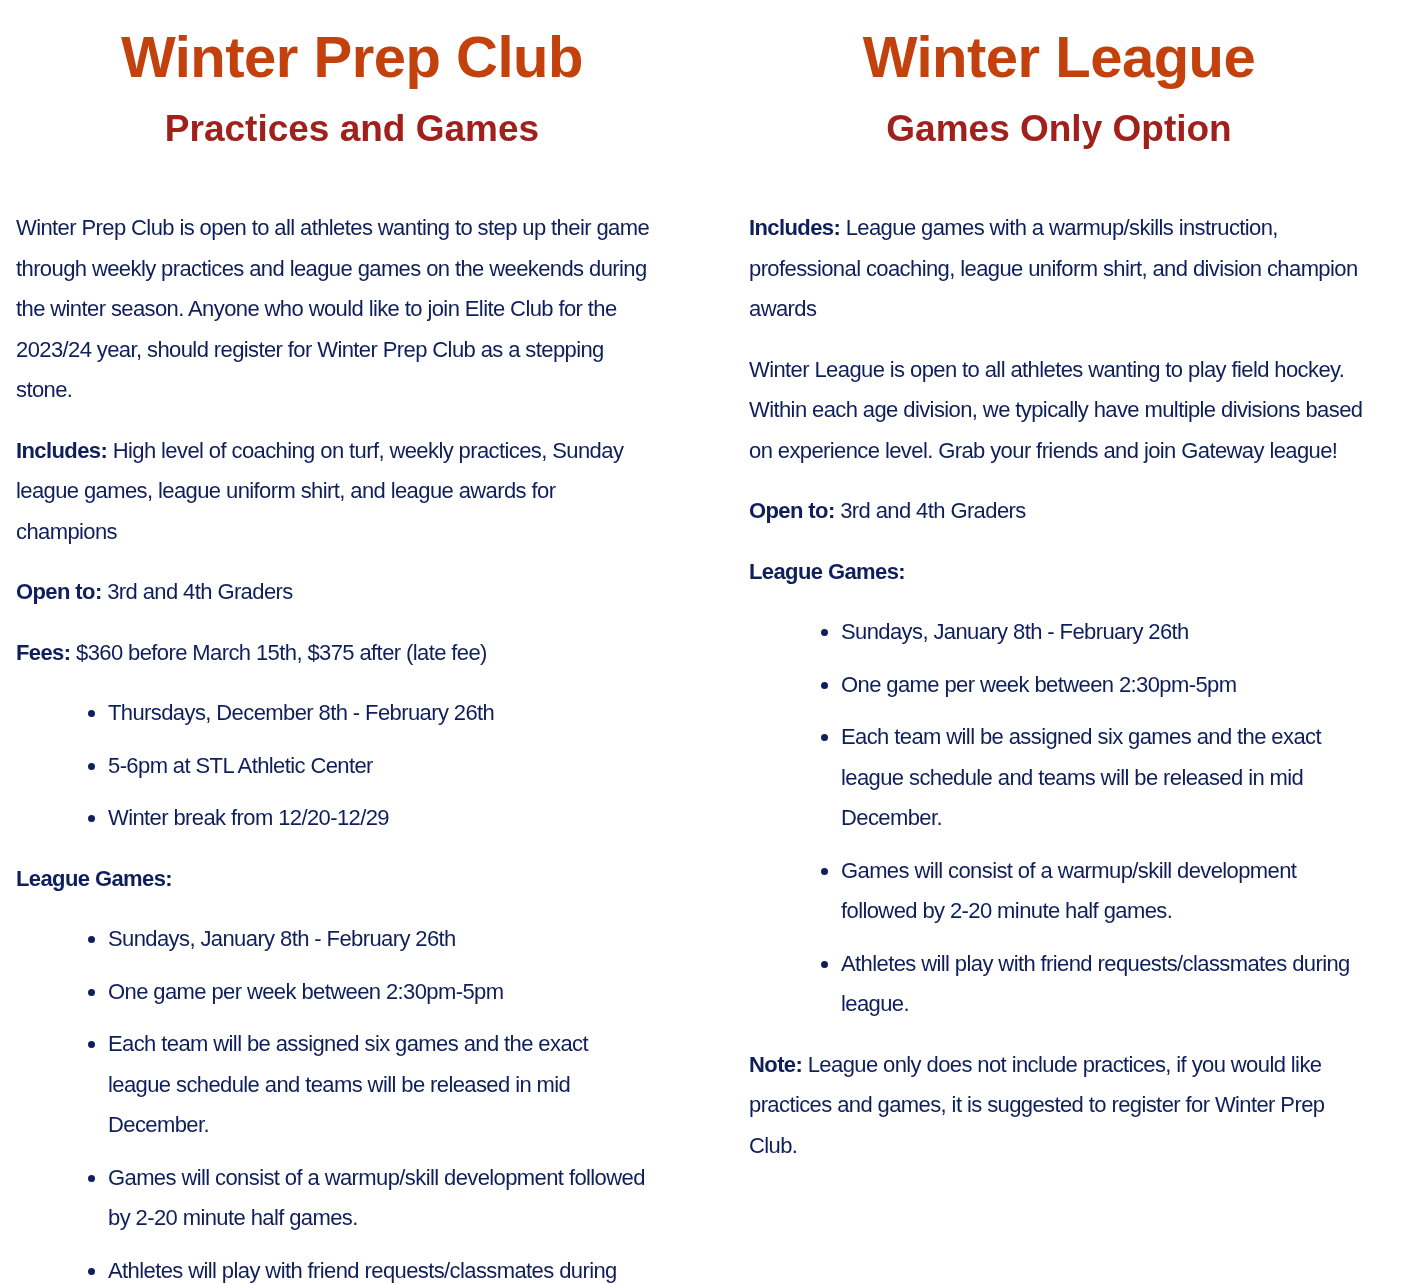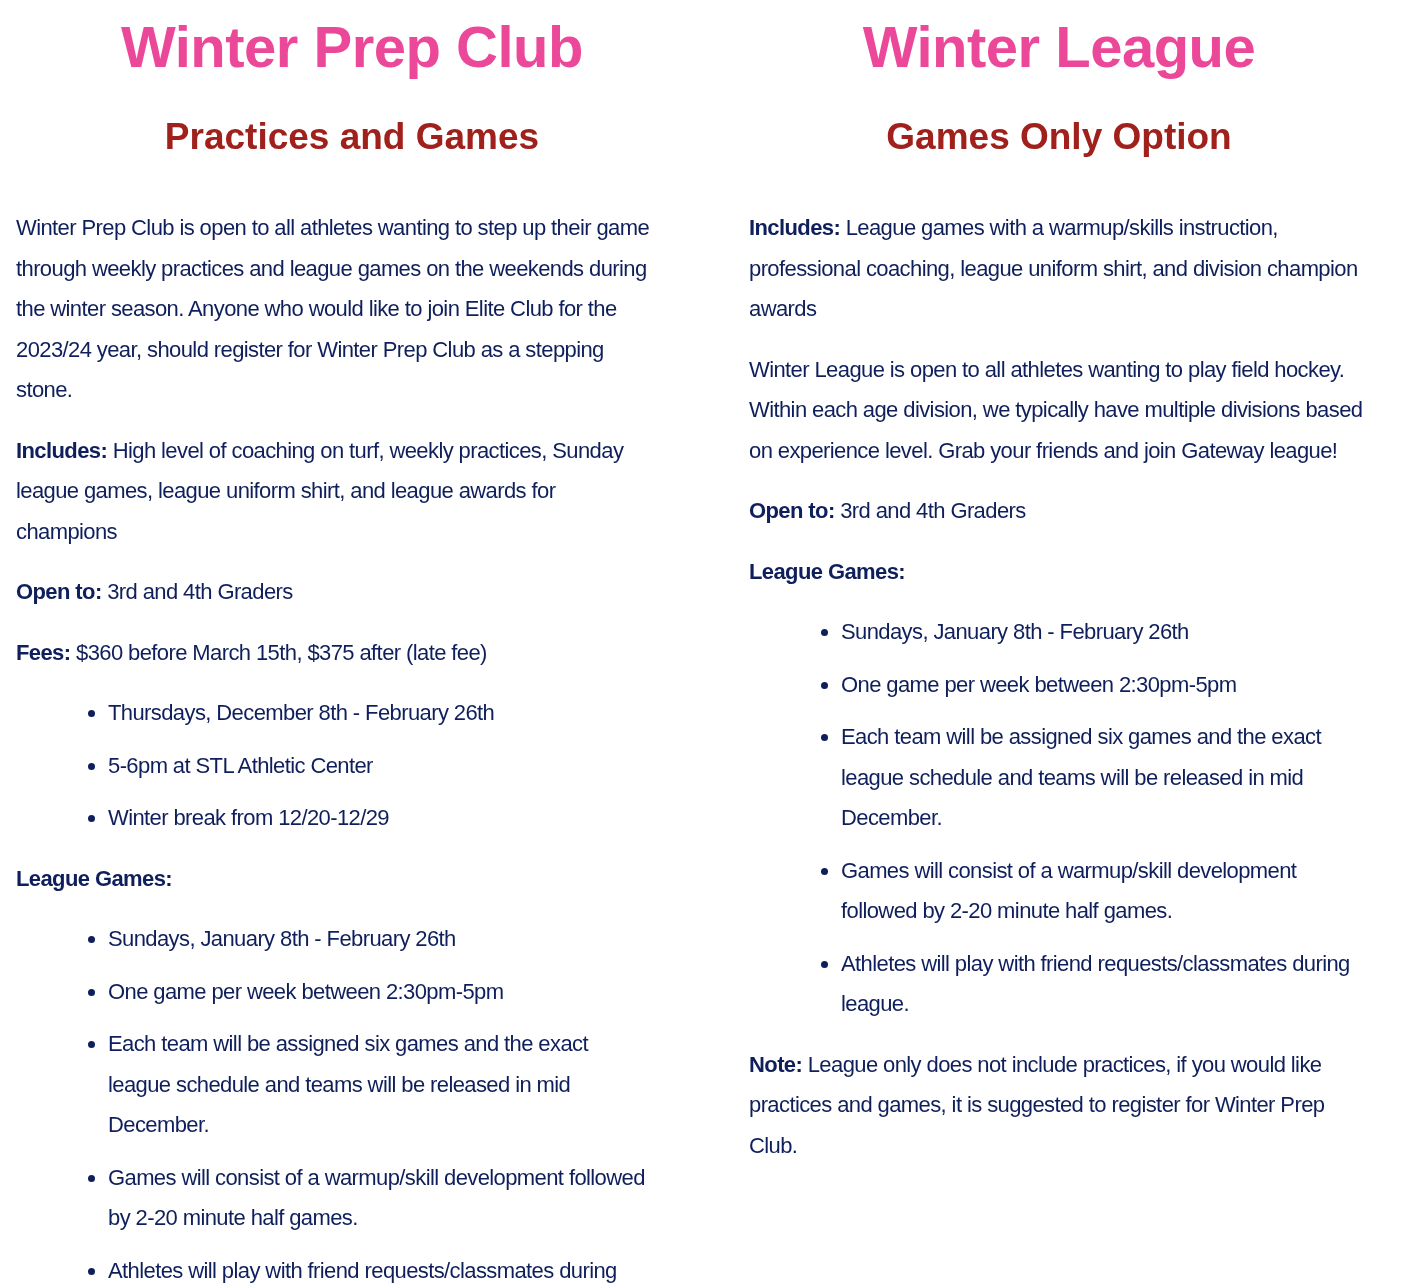--- a/index.html
+++ b/index.html
@@ -3,38 +3,38 @@
   <meta charset="utf-8">
   <style>
     html, body { margin: 0; padding: 0; background: #ffffff; }
     body { width: 1408px; height: 1284px; overflow: hidden; position: relative; }
     .col { position: absolute; top: 0; }
     .col-left { left: 16px; width: 660px; }
     .col-right { left: 749px; width: 640px; }
     .title {
       font-family: "Liberation Sans", sans-serif;
       font-weight: bold;
-      color: #ec4899;
+      color: #c2410c;
       font-size: 58px;
       text-align: center;
       margin: 0;
       position: absolute;
-      top: 12px;
+      top: 22px;
       left: 0; right: 0;
       letter-spacing: -0.5px;
       line-height: 70px;
     }
     .subtitle {
       font-family: "Liberation Sans", sans-serif;
       color: #a0211c;
       font-size: 37px;
       text-align: center;
       margin: 0;
       position: absolute;
-      top: 114px;
+      top: 106px;
       left: 0; right: 0;
       line-height: 46px;
     }
     .body {
       position: absolute;
       top: 208px;
       left: 0; right: 16px;
       font-family: "Liberation Sans", sans-serif;
       color: #0f1f5c;
       font-size: 22px;

